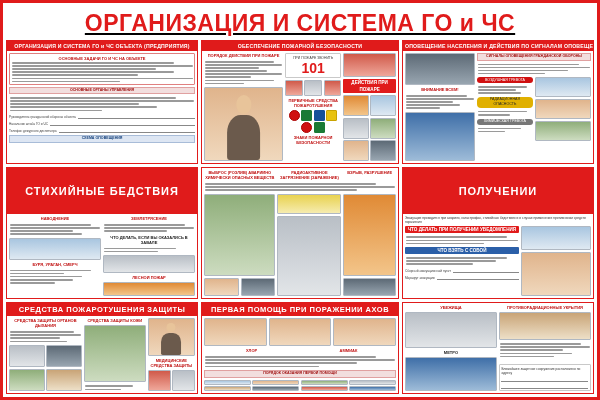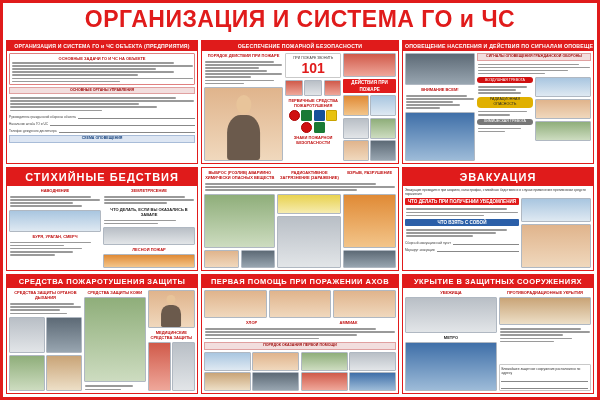--- a/index.html
+++ b/index.html
@@ -20,22 +20,24 @@
     box-sizing: border-box;
     border: 3px solid #e01b1b;
     background: #ffffff;
     padding: 3px;
     display: flex;
     flex-direction: column;
   }
   .title-bar {
     height: 34px;
     display: flex;
+    align-items: center;
     justify-content: center;
     flex: 0 0 auto;
+    text-decoration: underline;
   }
   .title-bar .main-title {
     color: #e01b1b;
     font-weight: bold;
     font-size: 23px;
     letter-spacing: 0.5px;
     white-space: nowrap;
   }
   .grid {
     flex: 1 1 auto;
@@ -69,21 +71,21 @@
     line-height: 8px;
     padding: 1px 2px;
     letter-spacing: 0.2px;
     white-space: nowrap;
     overflow: hidden;
   }
   .panel-head.big {
     font-size: 11px;
     line-height: 14px;
     letter-spacing: 1px;
-    padding: 2px;
+    padding: 16px;
   }
   .panel-head.med {
     font-size: 7.5px;
     line-height: 11px;
     letter-spacing: 0.5px;
   }
   .panel-body {
     flex: 1 1 auto;
     padding: 2px;
     display: flex;
@@ -496,21 +498,21 @@
             </div>
             <div class="col" style="flex:1 1 28%;">
               <div class="img orange fill"></div>
               <div class="img dark" style="height:16px;"></div>
             </div>
           </div>
         </div>
       </div>
 
       <div class="panel" style="flex:1 1 33%;">
-        <div class="panel-head big">ЭВАКУАЦИЯ</div>
+        <div class="panel-head big">ПОЛУЧЕНИИ</div>
         <div class="panel-body" style="flex-direction:column;">
           <div class="smalltext">Эвакуация проводится при авариях, катастрофах, стихийных бедствиях и в случае применения противником средств поражения</div>
           <div class="rowflex fill">
             <div class="col" style="flex:1 1 62%;">
               <div class="minihead">ЧТО ДЕЛАТЬ ПРИ ПОЛУЧЕНИИ УВЕДОМЛЕНИЯ</div>
               <div class="textblock">
                 <div class="tl w90"></div>
                   <div class="tl"></div>
                   <div class="tl w70"></div>
               </div>
@@ -603,21 +605,20 @@
             <div class="img grey"></div>
             <div class="img tan"></div>
             <div class="img dark"></div>
             <div class="img red"></div>
             <div class="img blue"></div>
           </div>
         </div>
       </div>
 
       <div class="panel" style="flex:1 1 33%;">
-        <div class="panel-head med">УКРЫТИЕ В ЗАЩИТНЫХ СООРУЖЕНИЯХ</div>
         <div class="panel-body">
           <div class="col" style="flex:1 1 50%;">
             <div class="subhead">УБЕЖИЩА</div>
             <div class="img grey" style="height:34px;"></div>
             <div class="subhead dark">МЕТРО</div>
             <div class="img blue fill" style="min-height:18px;"></div>
           </div>
           <div class="col" style="flex:1 1 50%;">
             <div class="subhead">ПРОТИВОРАДИАЦИОННЫЕ УКРЫТИЯ</div>
             <div class="img tan" style="height:26px;"></div>

